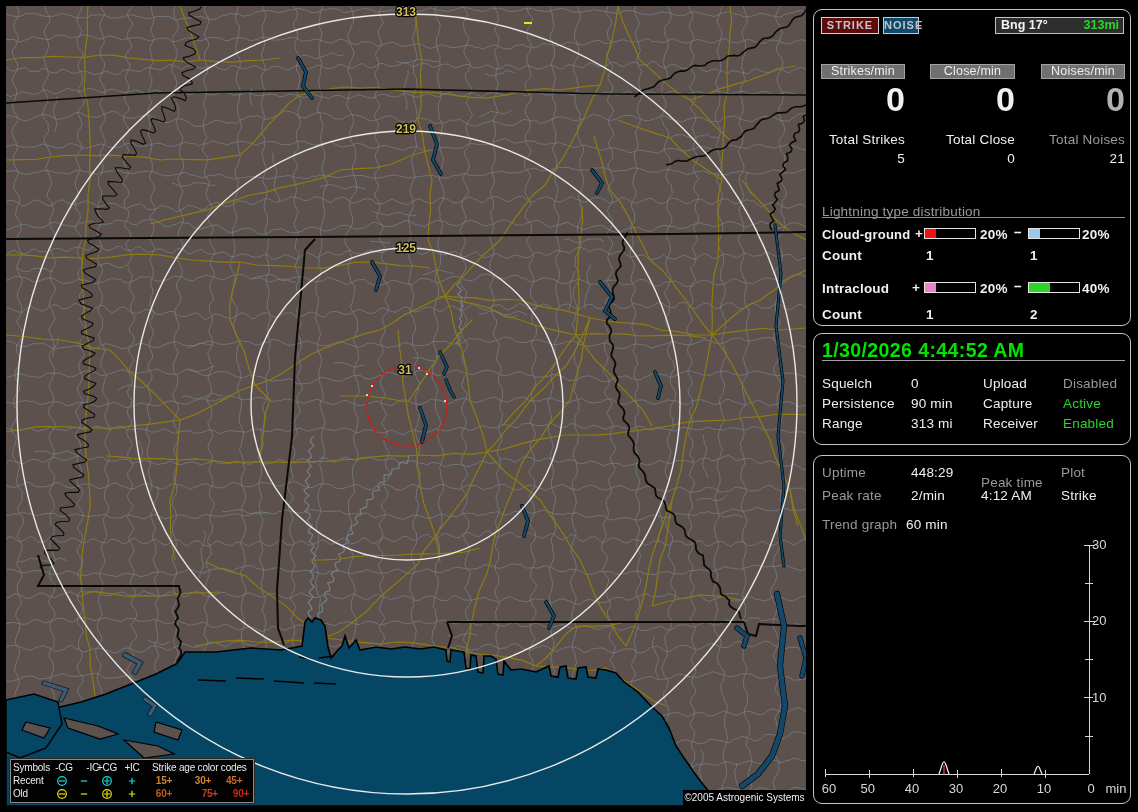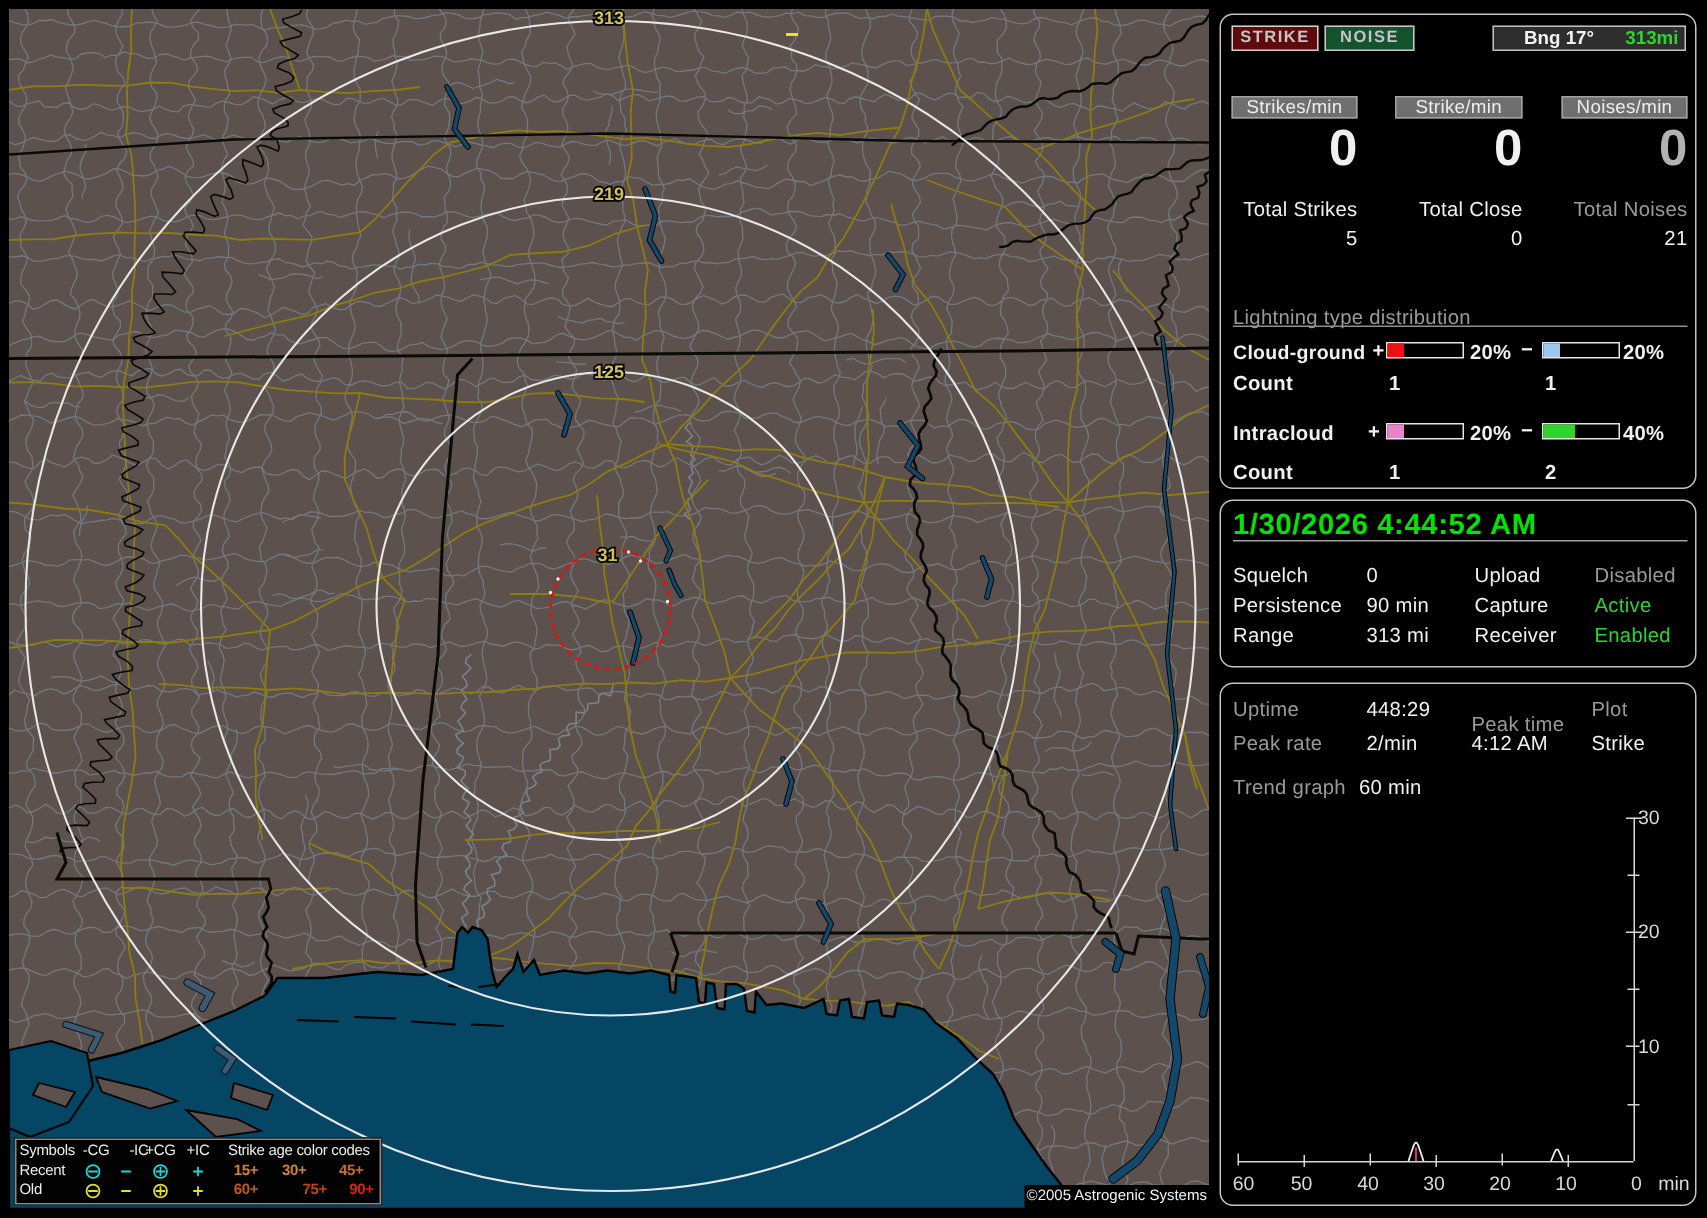--- a/index.html
+++ b/index.html
@@ -173,35 +173,35 @@
     <g stroke="#e3e316" fill="none" stroke-width="1.2">
       <circle cx="51" cy="19" r="4.3"></circle>
         <path d="M47.8,19 L54.2,19"></path>
       <path d="M69.8,19 L76.2,19"></path>
       <circle cx="96" cy="19" r="4.3"></circle>
         <path d="M92.8,19 L99.2,19 M96,15.8 L96,22.2"></path>
       <path d="M117.8,19 L124.2,19 M121,15.8 L121,22.2"></path>
     </g>
   </svg>
   <div class="abs b" style="left:138px;top:15px;width:30px;text-align:center;color:#d2842a">15+</div>
-  <div class="abs b" style="left:177px;top:15px;width:30px;color:#d2842a">30+</div>
+  <div class="abs b" style="left:177px;top:15px;width:30px;text-align:center;color:#d2842a">30+</div>
   <div class="abs b" style="left:215px;top:15px;width:30px;text-align:left;color:#cc6c26">45+</div>
   <div class="abs b" style="left:138px;top:28px;width:30px;text-align:center;color:#bc5c1e">60+</div>
   <div class="abs b" style="left:177px;top:28px;width:30px;text-align:right;color:#c44418">75+</div>
   <div class="abs b" style="left:215px;top:28px;width:30px;text-align:center;color:#d82212">90+</div>
 </div>
 
 <div class="panel" style="top:9px;height:317px">
   <div class="btn" style="left:7px;top:7px;width:58px;height:17px;background:#600b0b;border:1px solid #d2d2d2;line-height:14px">STRIKE</div>
-  <div class="btn" style="left:69px;top:7px;width:60px;height:17px;background:#14532d;border:1px solid #c8c8c8;line-height:14px">NOISE</div>
+  <div class="btn" style="left:69px;top:7px;width:36px;height:17px;background:#0c4a6e;border:1px solid #c8c8c8;line-height:14px">NOISE</div>
   <div class="abs" style="left:181px;top:7px;width:129px;height:17px;background:#2e2e2e;border:1px solid #c0c0c0;font-size:12.5px;line-height:15px;font-weight:bold">
-    <span style="color:#f4f4f4;padding-left:20px">Bng 17°</span><span class="gn" style="float:right;padding-right:4px">313mi</span>
+    <span style="color:#f4f4f4;padding-left:5px">Bng 17°</span><span class="gn" style="float:right;padding-right:4px">313mi</span>
   </div>
   <div class="lbl" style="left:7px;top:54px;width:84px">Strikes/min</div>
-  <div class="lbl" style="left:116px;top:54px;width:85px">Strike/min</div>
+  <div class="lbl" style="left:116px;top:54px;width:85px">Close/min</div>
   <div class="lbl" style="left:227px;top:54px;width:84px">Noises/min</div>
   <div class="t b ra" style="left:0;top:70px;width:91px;font-size:34px;letter-spacing:0">0</div>
   <div class="t b ra" style="left:110px;top:70px;width:91px;font-size:34px;letter-spacing:0">0</div>
   <div class="t b ra" style="left:220px;top:70px;width:91px;font-size:34px;letter-spacing:0;color:#b2b2b2">0</div>
   <div class="t ra" style="left:0;top:122px;width:91px">Total Strikes</div>
   <div class="t ra" style="left:110px;top:122px;width:91px">Total Close</div>
   <div class="t ra gy" style="left:220px;top:122px;width:91px">Total Noises</div>
   <div class="t ra" style="left:0;top:141px;width:91px">5</div>
   <div class="t ra" style="left:110px;top:141px;width:91px">0</div>
   <div class="t ra" style="left:220px;top:141px;width:91px">21</div>

